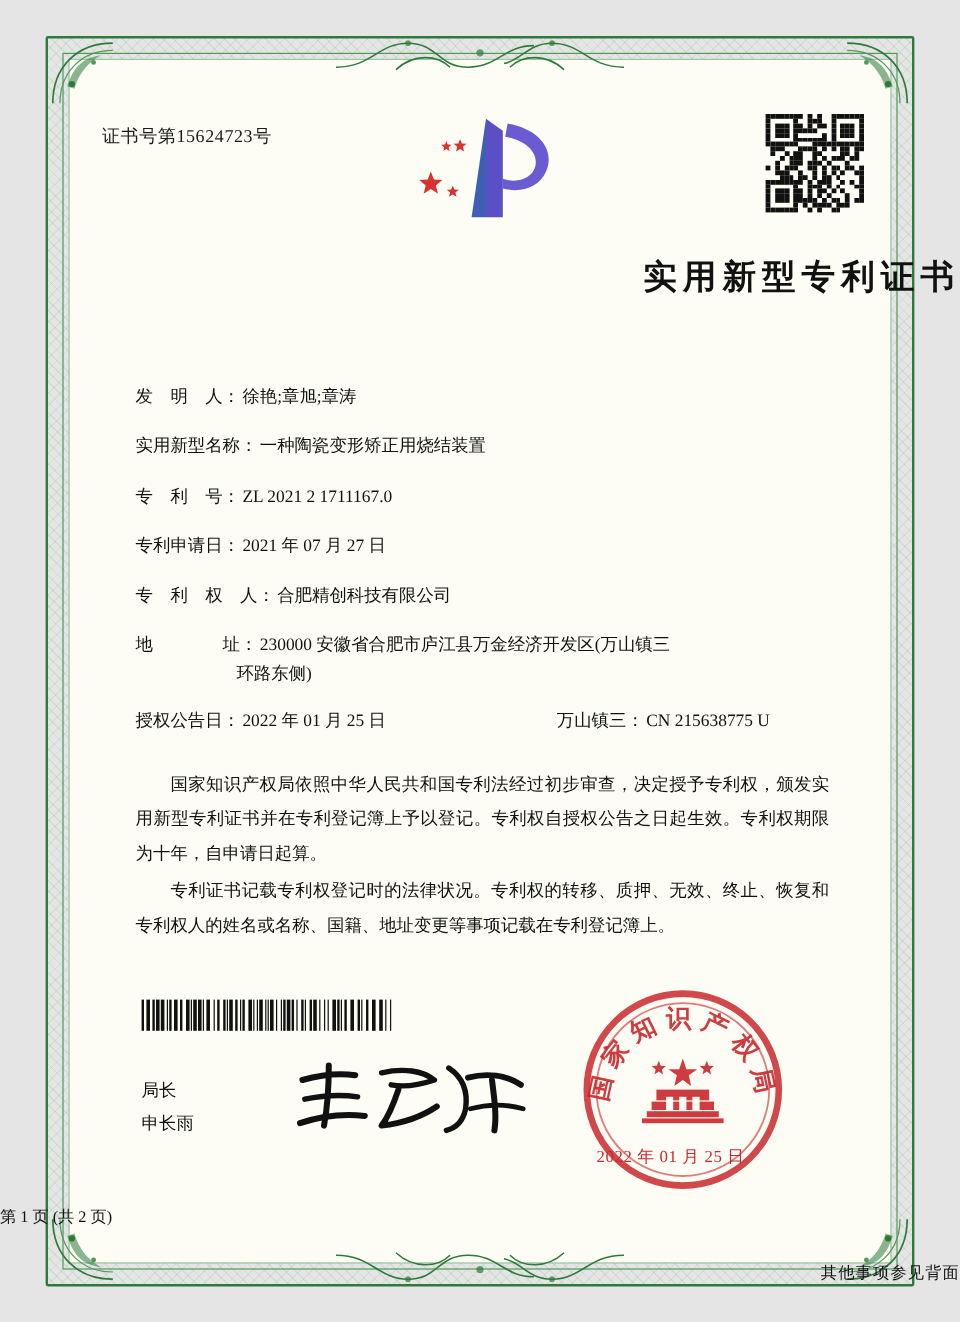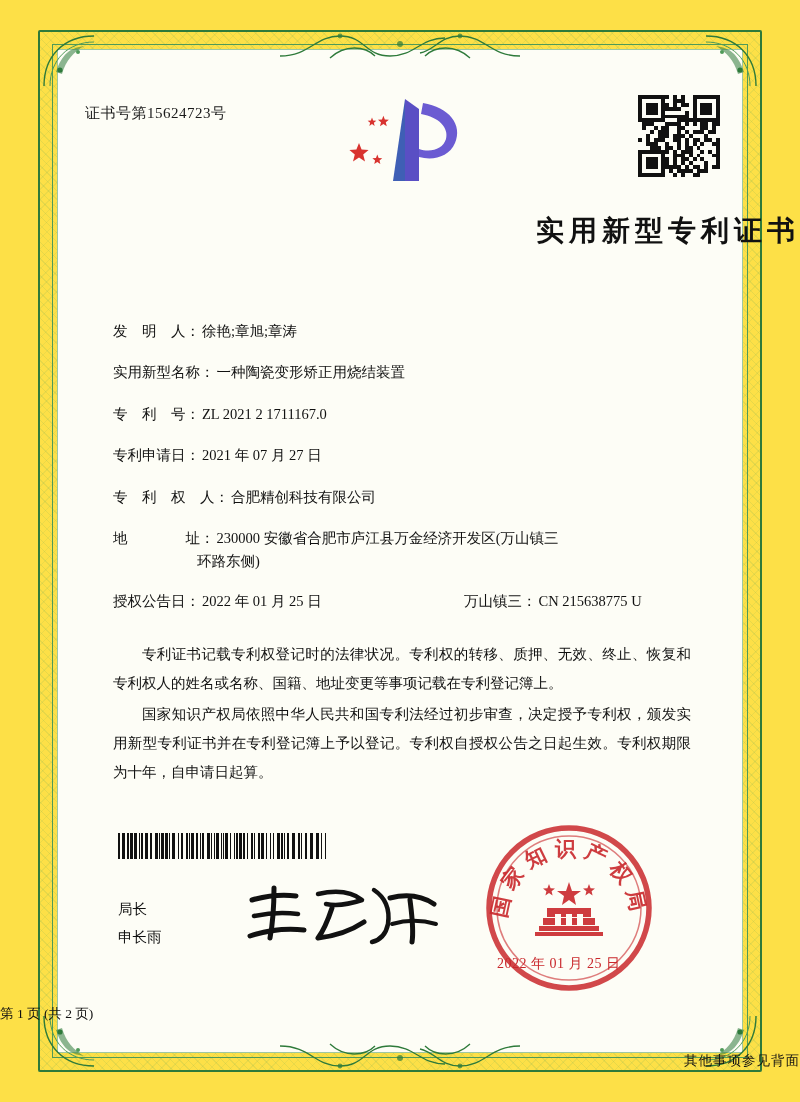--- a/index.html
+++ b/index.html
@@ -7,21 +7,21 @@
     padding: 0;
     background: #ffffff;
   }
   body {
     font-family: "Liberation Serif", "DejaVu Serif", serif;
   }
   .page {
     position: relative;
     width: 800px;
     height: 1102px;
-    background: #fde047;
+    background: #e5e5e5;
     overflow: hidden;
   }
   
   .border-outer {
     position: absolute;
     left: 38px; top: 30px; right: 38px; bottom: 30px;
     border: 2px solid #2e7a3a;
     border-radius: 2px;
   }
   .border-inner {
@@ -810,22 +810,22 @@
     <div class="addr-cont">环路东侧)</div>
     <div class="field-row two-col">
       <span class="field-label">授权公告日：</span>
       <span class="field-value">2022 年 01 月 25 日</span>
       <span class="field-label">万山镇三：</span>
       <span class="field-value">CN 215638775 U</span>
     </div>
   </div>
 
   <div class="paragraphs">
+    <p>国家知识产权局依照中华人民共和国专利法经过初步审查，决定授予专利权，颁发实用新型专利证书并在专利登记簿上予以登记。专利权自授权公告之日起生效。专利权期限为十年，自申请日起算。</p>
     <p>专利证书记载专利权登记时的法律状况。专利权的转移、质押、无效、终止、恢复和专利权人的姓名或名称、国籍、地址变更等事项记载在专利登记簿上。</p>
-    <p>国家知识产权局依照中华人民共和国专利法经过初步审查，决定授予专利权，颁发实用新型专利证书并在专利登记簿上予以登记。专利权自授权公告之日起生效。专利权期限为十年，自申请日起算。</p>
   </div>
 
   <div class="barcode" id="barcode"><span style="width: 2px; margin-right: 2px;"></span><span style="width: 3px; margin-right: 2px;"></span><span style="width: 2px; margin-right: 1px;"></span><span style="width: 3px; margin-right: 1px;"></span><span style="width: 3px; margin-right: 2px;"></span><span style="width: 1px; margin-right: 1px;"></span><span style="width: 2px; margin-right: 2px;"></span><span style="width: 3px; margin-right: 2px;"></span><span style="width: 2px; margin-right: 3px;"></span><span style="width: 3px; margin-right: 1px;"></span><span style="width: 1px; margin-right: 1px;"></span><span style="width: 3px; margin-right: 1px;"></span><span style="width: 3px; margin-right: 1px;"></span><span style="width: 1px; margin-right: 2px;"></span><span style="width: 3px; margin-right: 3px;"></span><span style="width: 1px; margin-right: 2px;"></span><span style="width: 2px; margin-right: 3px;"></span><span style="width: 2px; margin-right: 1px;"></span><span style="width: 1px; margin-right: 1px;"></span><span style="width: 3px; margin-right: 2px;"></span><span style="width: 2px; margin-right: 2px;"></span><span style="width: 1px; margin-right: 1px;"></span><span style="width: 2px; margin-right: 3px;"></span><span style="width: 3px; margin-right: 1px;"></span><span style="width: 1px; margin-right: 2px;"></span><span style="width: 1px; margin-right: 1px;"></span><span style="width: 3px; margin-right: 2px;"></span><span style="width: 1px; margin-right: 1px;"></span><span style="width: 1px; margin-right: 1px;"></span><span style="width: 3px; margin-right: 2px;"></span><span style="width: 1px; margin-right: 3px;"></span><span style="width: 1px; margin-right: 1px;"></span><span style="width: 2px; margin-right: 1px;"></span><span style="width: 3px; margin-right: 1px;"></span><span style="width: 2px; margin-right: 2px;"></span><span style="width: 1px; margin-right: 3px;"></span><span style="width: 2px; margin-right: 1px;"></span><span style="width: 1px; margin-right: 3px;"></span><span style="width: 2px; margin-right: 1px;"></span><span style="width: 3px; margin-right: 2px;"></span><span style="width: 1px; margin-right: 3px;"></span><span style="width: 1px; margin-right: 2px;"></span><span style="width: 1px; margin-right: 3px;"></span><span style="width: 3px; margin-right: 1px;"></span><span style="width: 2px; margin-right: 1px;"></span><span style="width: 1px; margin-right: 2px;"></span><span style="width: 2px; margin-right: 3px;"></span><span style="width: 3px; margin-right: 3px;"></span><span style="width: 2px; margin-right: 1px;"></span><span style="width: 1px; margin-right: 3px;"></span><span style="width: 2px; margin-right: 3px;"></span><span style="width: 3px; margin-right: 3px;"></span><span style="width: 3px; margin-right: 2px;"></span><span style="width: 1px; margin-right: 3px;"></span><span style="width: 1px; margin-right: 1px;"></span></div>
 
   <div class="signature-block">
     <div>局长</div>
     <div>申长雨</div>
   </div>
 
   <div class="sign-script">

